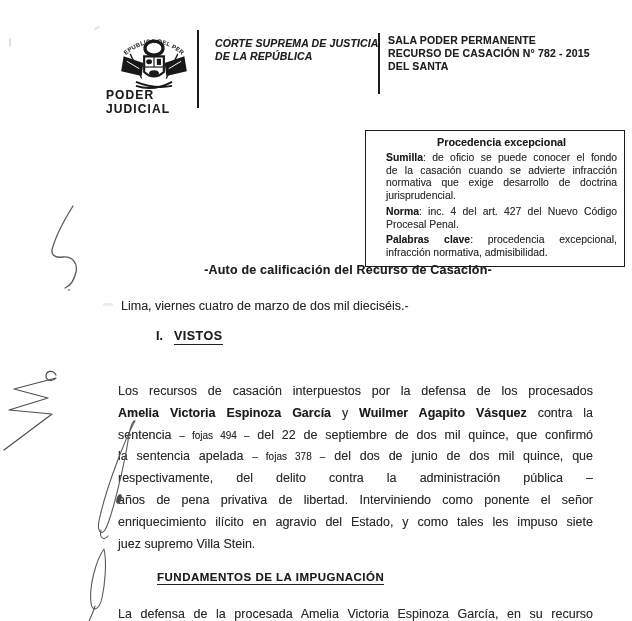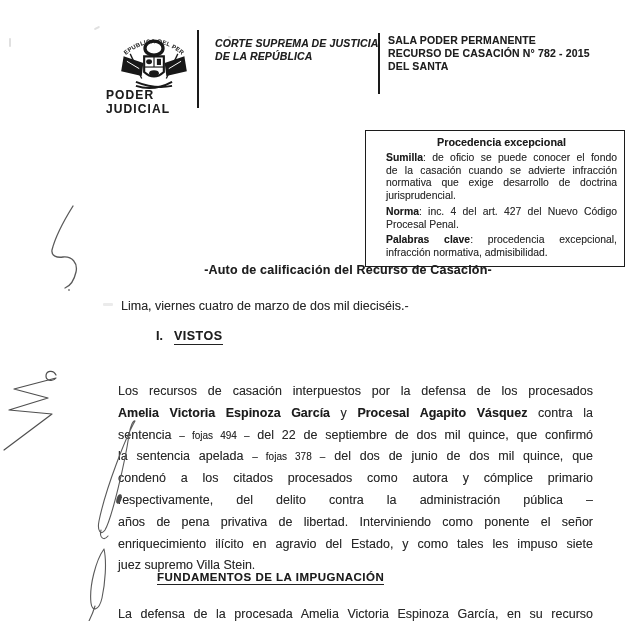--- a/index.html
+++ b/index.html
@@ -107,24 +107,23 @@
   <div class="doc-title">-Auto de calificación del Recurso de Casación-</div>
 
   <div class="date-line">Lima, viernes cuatro de marzo de dos mil dieciséis.-</div>
 
   <div class="section-head">
     <span class="num">I.</span><span class="u">VISTOS</span>
   </div>
 
   <div class="body-block">
       <div class="tline j"><span>Los recursos de casación interpuestos por la defensa de los procesados</span></div>
-      <div class="tline j"><span class="b">Amelia Victoria Espinoza García</span><span> y </span><span class="b">Procesal Agapito Vásquez</span><span> contra la</span></div>
+      <div class="tline j"><span class="b">Amelia Victoria Espinoza García</span><span> y </span><span class="b">Wuilmer Agapito Vásquez</span><span> contra la</span></div>
       <div class="tline j"><span>sentencia </span><span class="sm">– fojas 494 –</span><span> del 22 de septiembre de dos mil quince, que confirmó</span></div>
       <div class="tline j"><span>la sentencia apelada </span><span class="sm">– fojas 378 –</span><span> del dos de junio de dos mil quince, que</span></div>
-      <div class="tline j"><span>condenó a los citados procesados como autora y cómplice primario</span></div>
       <div class="tline j"><span>respectivamente, del delito contra la administración pública –</span></div>
       <div class="tline j"><span>años de pena privativa de libertad. Interviniendo como ponente el señor</span></div>
       <div class="tline j"><span>enriquecimiento ilícito en agravio del Estado, y como tales les impuso siete</span></div>
       <div class="tline"><span>juez supremo Villa Stein.</span></div>
     </div>
 
   <div class="heading2">
     <span class="u">FUNDAMENTOS DE LA IMPUGNACIÓN</span>
   </div>
 

